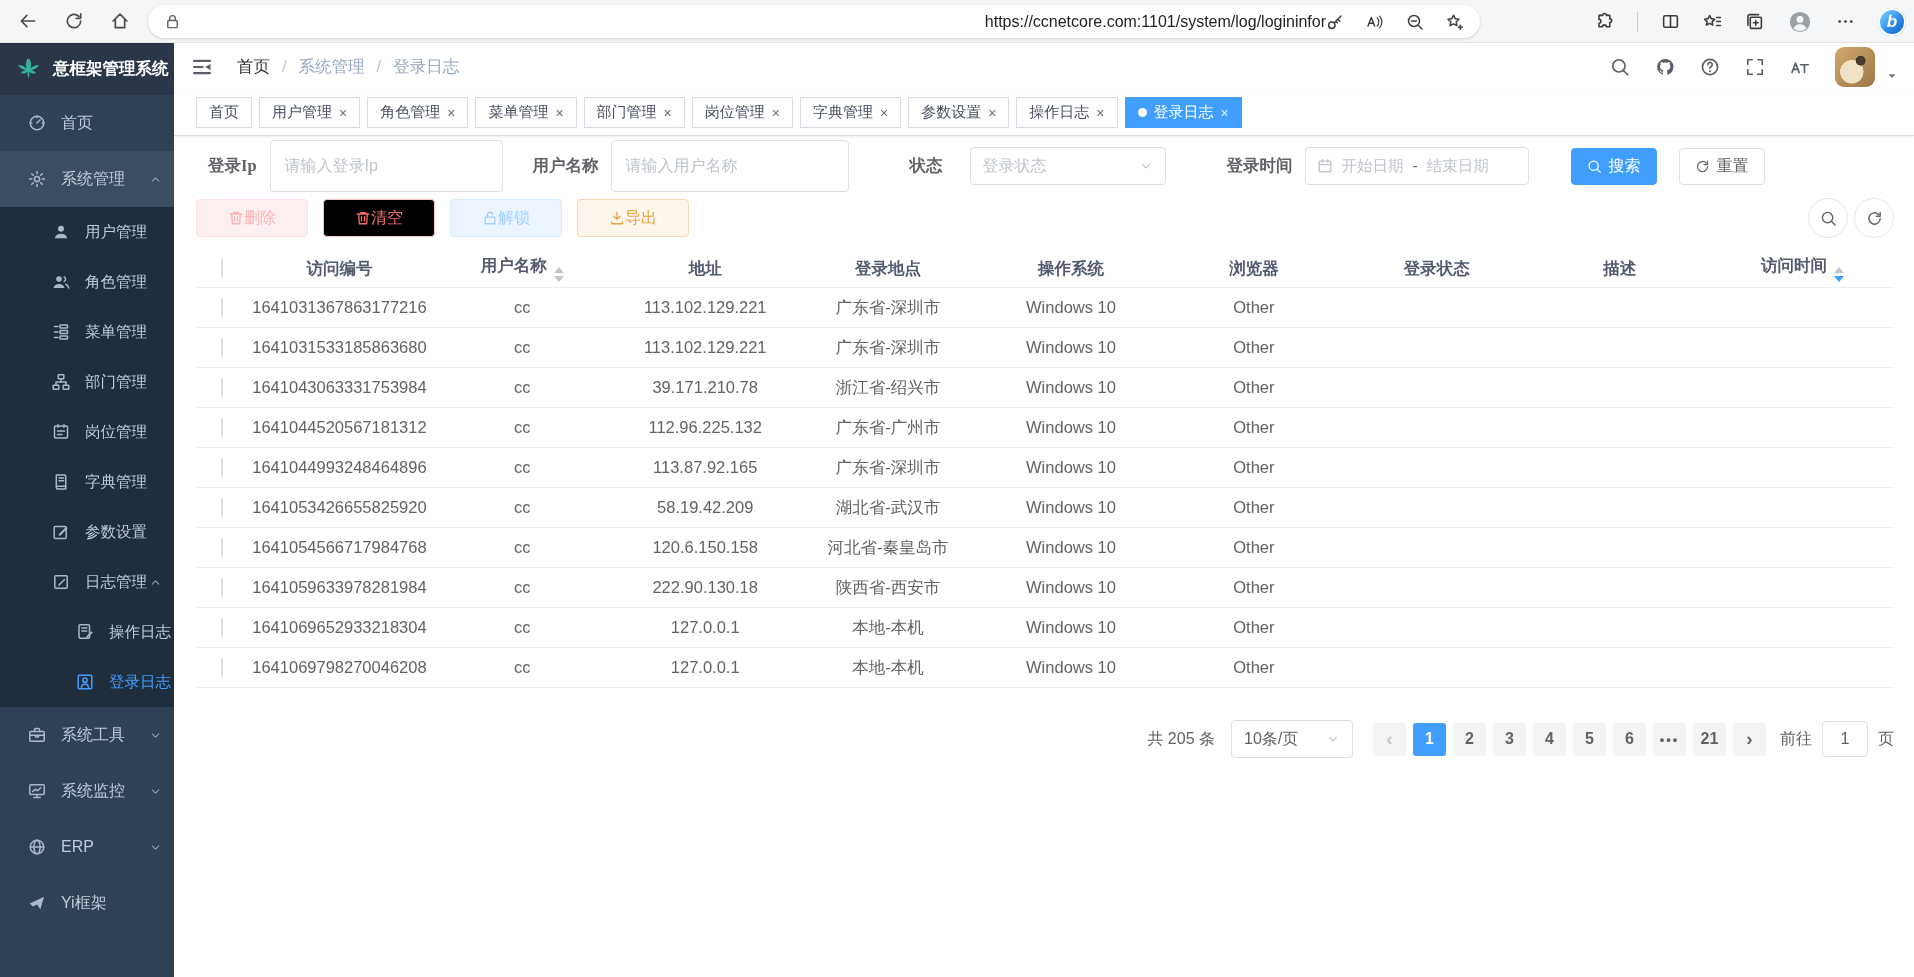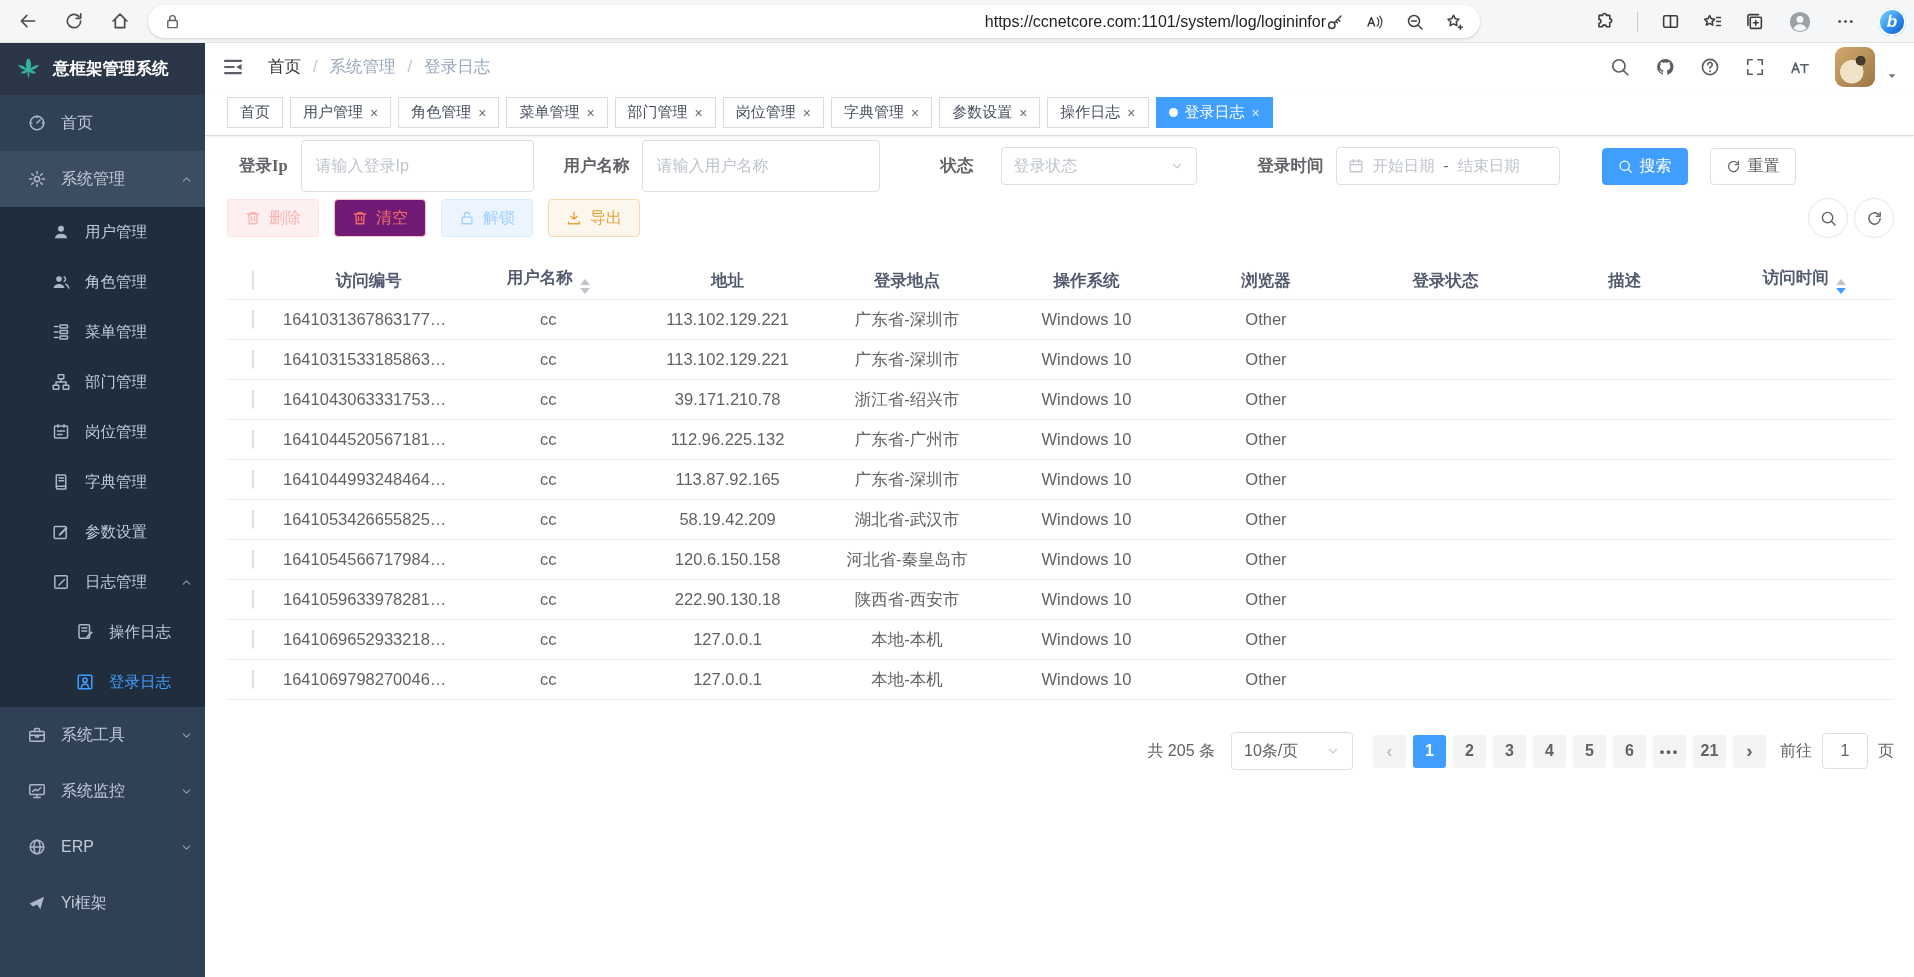--- a/index.html
+++ b/index.html
@@ -20,21 +20,21 @@
   .browser-right { position:absolute; right:8px; top:0; height:43px; display:flex; align-items:center;
     gap:23px; font-size:19px; color:#3c3c3c; }
   .vdiv { width:1px; height:20px; background:#c8c9cc; }
   .bing-badge { width:28px; height:28px; border-radius:50%;
     background:linear-gradient(135deg,#8fe3ff 0%,#2e8deb 55%,#0b57c2 100%);
     color:#fff; font-weight:bold; font-style:italic; font-size:17px;
     display:flex; align-items:center; justify-content:center; box-shadow:0 0 0 2px #fff inset; }
 
   
   .app { display:flex; height:934px; }
-  .sidebar { width:205px; flex-shrink:0; background:#304156; color:#bfcbd9; overflow:hidden; }
+  .sidebar { width:174px; flex-shrink:0; background:#304156; color:#bfcbd9; overflow:hidden; }
   .logo { height:52px; display:flex; align-items:center; padding-left:16px; background:#2b3648; }
   .logo-title { color:#fff; font-weight:bold; font-size:16.5px; margin-left:10px; white-space:nowrap; }
   .mi { height:56px; display:flex; align-items:center; padding:0 10px 0 28px; font-size:16px;
     color:#bfcbd9; cursor:pointer; position:relative; white-space:nowrap; }
   .mi .icn { font-size:18px; margin-right:15px; color:#aab8c7; flex-shrink:0; }
   .mi .chev { margin-left:auto; margin-right:2px; font-size:13px; color:#8d9eb1; }
   .mi.parent-active { background:#3d4d61; }
   .sub { background:#1f2d3d; }
   .mi.si { height:50px; padding-left:52px; font-size:15.5px; }
   .mi.ssi { padding-left:76px; }
@@ -83,33 +83,33 @@
   .fdate .ph { color:#bfc4cc; }
   .fdate .dsep { color:#606266; }
   .fdate .icn { color:#c0c4cc; font-size:16px; }
   .btn { height:37px; border-radius:4px; border:1px solid transparent; font-size:16px;
     display:inline-flex; align-items:center; gap:7px; padding:0 15px; cursor:pointer; font-family:inherit; }
   .btn-primary { background:#409EFF; border-color:#409EFF; color:#fff; }
   .btn-plainwhite { background:#fff; border-color:#dcdfe6; color:#606266; }
   .btn .icn { font-size:15px; }
 
   .toolbar-row { margin-top:12px; display:flex; align-items:center; gap:15px; }
-  .abtn { height:38px; padding:0 17px; border-radius:4px; font-size:16px;
-    display:inline-flex; align-items:center; gap:8px; border:1px solid; cursor:pointer; font-family:inherit; }
+  .abtn { height:38px; padding:0 31px; border-radius:4px; font-size:16px;
+    display:inline-flex; align-items:center; border:1px solid; cursor:pointer; font-family:inherit; }
   .abtn .icn { font-size:16px; }
   .abtn.del    { background:#fef0f0; border-color:#fde2e2; color:#f9b3b3; }
-  .abtn.clear  { background:#701a75; border-color:#fbc4c4; color:#f56c6c; }
+  .abtn.clear  { background:#000000; border-color:#fbc4c4; color:#f56c6c; }
   .abtn.unlock { background:#ecf5ff; border-color:#d9ecff; color:#a0cfff; }
   .abtn.export { background:#fdf6ec; border-color:#f5dab1; color:#e6a23c; }
   .tool-circles { margin-left:auto; display:flex; gap:6px; }
   .circle-btn { width:40px; height:40px; border-radius:50%; border:1px solid #e3e5ea; background:#fff;
     color:#606266; font-size:17px; display:flex; align-items:center; justify-content:center; cursor:pointer; }
 
   
-  .table { margin-top:24px; }
+  .table { margin-top:12px; }
   .trow { display:grid; grid-template-columns:52px repeat(9,1fr); align-items:center;
     border-bottom:1px solid #ebeef5; }
   .trow.thead { height:38px; }
   .trow.tbody { height:40px; }
   .tcell { text-align:center; font-size:16.5px; color:#606266; white-space:nowrap;
     overflow:hidden; text-overflow:ellipsis; padding:0 4px; }
   .thead .tcell { font-weight:bold; color:#515a6e; }
   .cb { width:16px; height:16px; border:1px solid #dcdfe6; border-radius:3px; background:#fff;
     margin:0 auto; cursor:pointer; }
   .sorts { display:inline-flex; flex-direction:column; margin-left:7px; vertical-align:-2px; }

